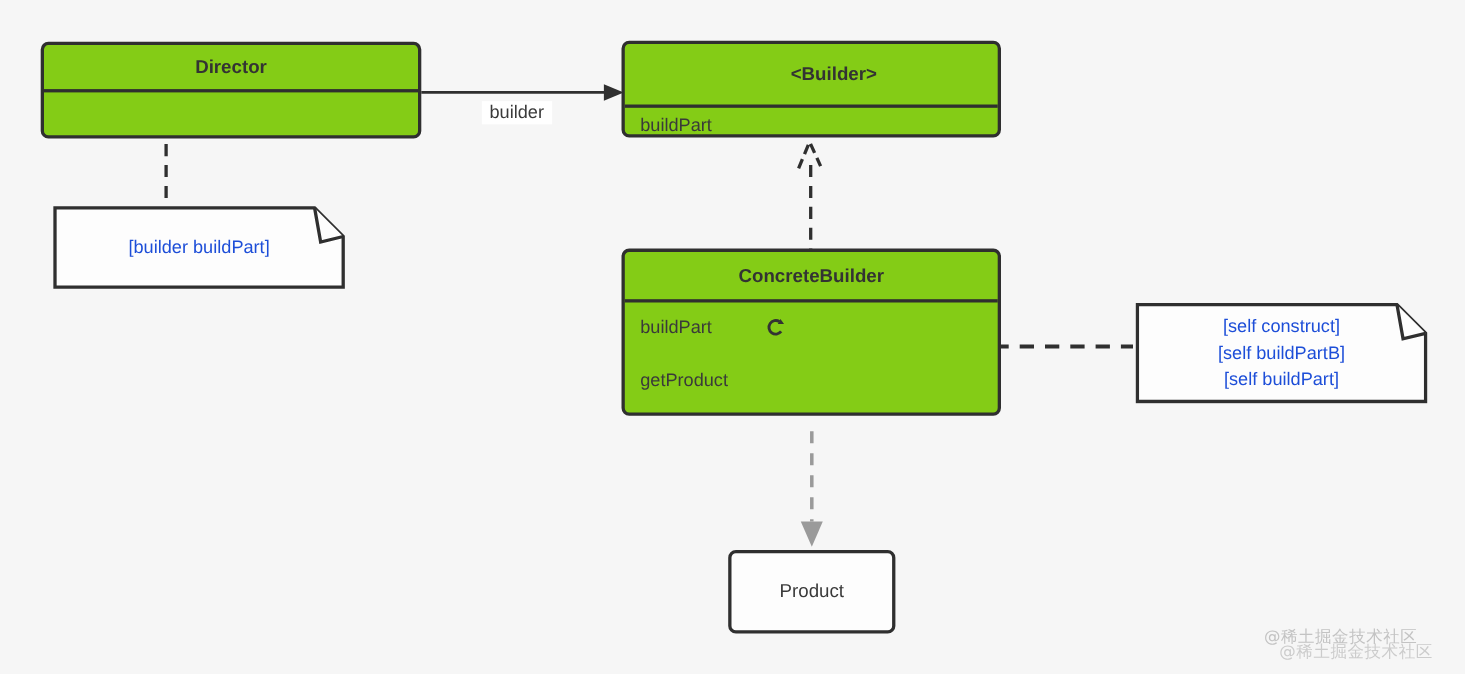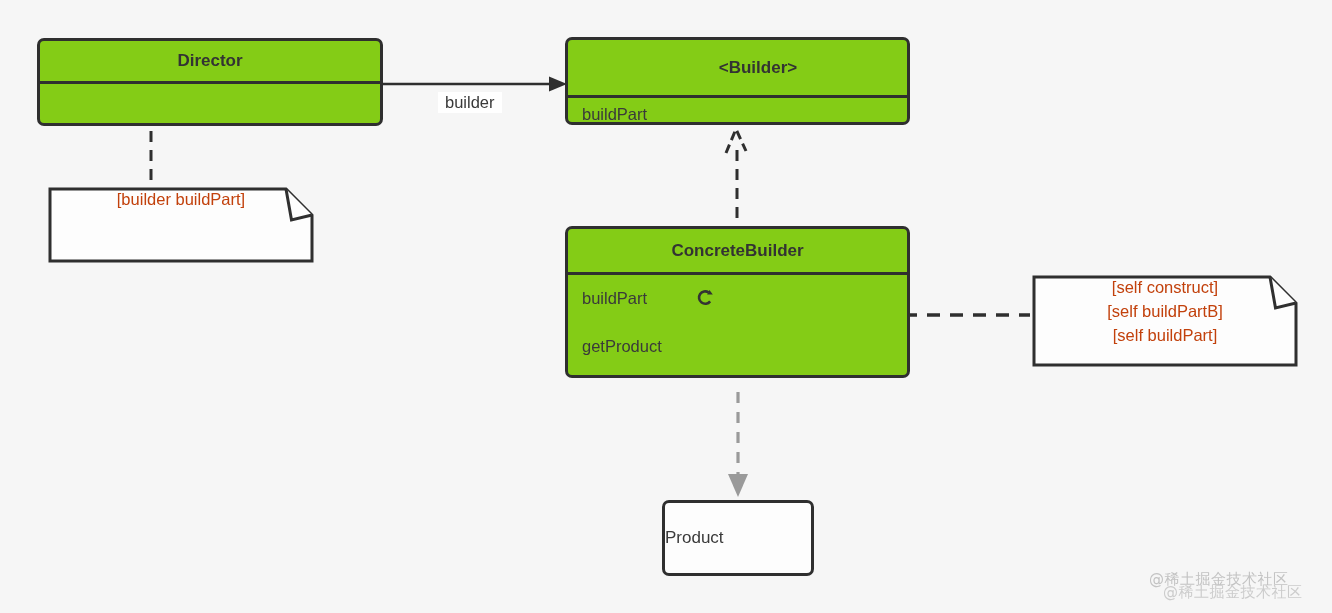--- a/index.html
+++ b/index.html
@@ -15,29 +15,29 @@
   .class-header{
     box-sizing:border-box;display:flex;align-items:center;justify-content:center;
     border-bottom:3px solid #2f2f2f;
     font-weight:bold;font-size:17px;color:#333;
   }
   .class-body{position:relative;box-sizing:border-box;padding:0 0 0 14px;color:#3a3a3a;font-size:16.5px;}
   .method-row{position:absolute;left:14px;white-space:nowrap;}
   .plain-box{
     position:absolute;box-sizing:border-box;
     background:#fdfdfd;border:3px solid #2f2f2f;border-radius:7px;
-    display:flex;align-items:center;
+    display:flex;align-items:center;justify-content:center;
     font-size:17px;color:#3a3a3a;
   }
   .note{position:absolute;}
   .note svg{position:absolute;left:0;top:0;}
   .note-text{
     position:absolute;inset:0;display:flex;flex-direction:column;
-    align-items:center;
-    font-size:16.5px;color:#c2410c;line-height:24px;text-align:center;
+    align-items:center;justify-content:center;
+    font-size:16.5px;color:#1d4ed8;line-height:24px;text-align:center;
   }
   .overlay{position:absolute;left:0;top:0;pointer-events:none;}
   .edge-label{
     position:absolute;background:#ffffff;padding:1px 7px;
     font-size:16.5px;color:#3a3a3a;white-space:nowrap;
   }
   .self-call-icon{position:absolute;width:19px;height:19px;}
   .watermark{
     position:absolute;font-size:15px;color:#c3c3c3;white-space:nowrap;
     font-family:"DejaVu Sans","Liberation Sans",sans-serif;letter-spacing:0.5px;

